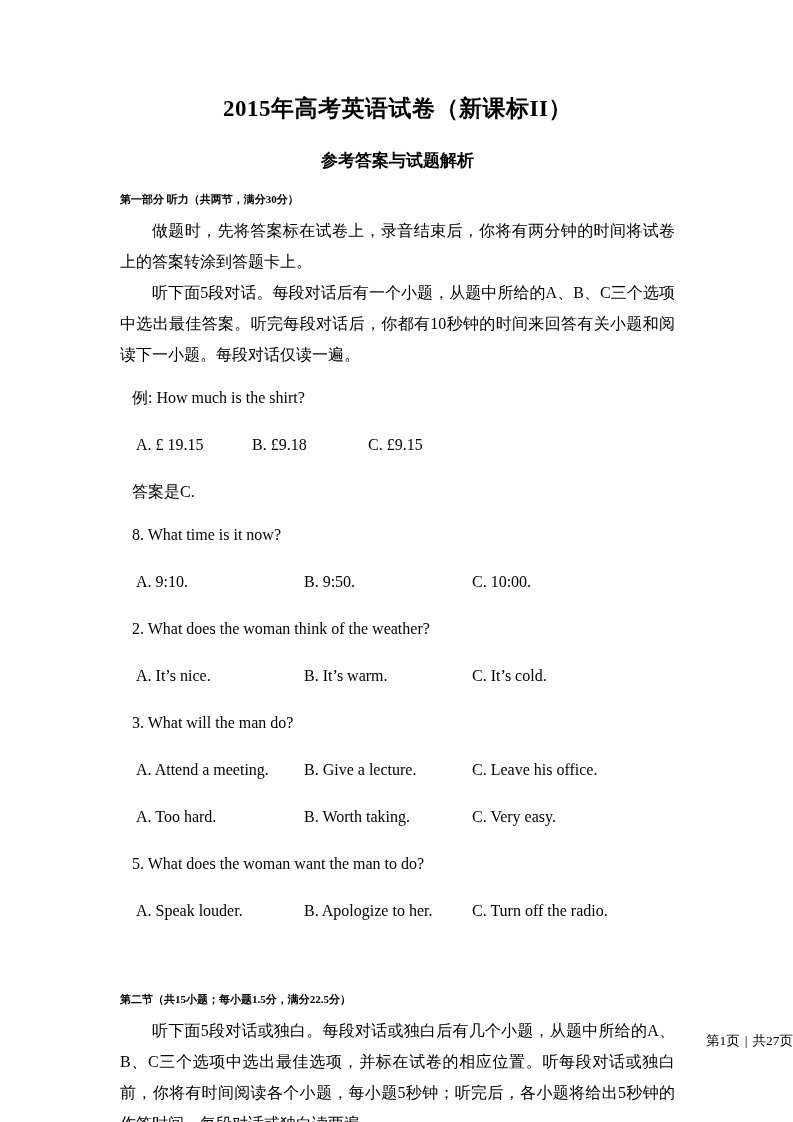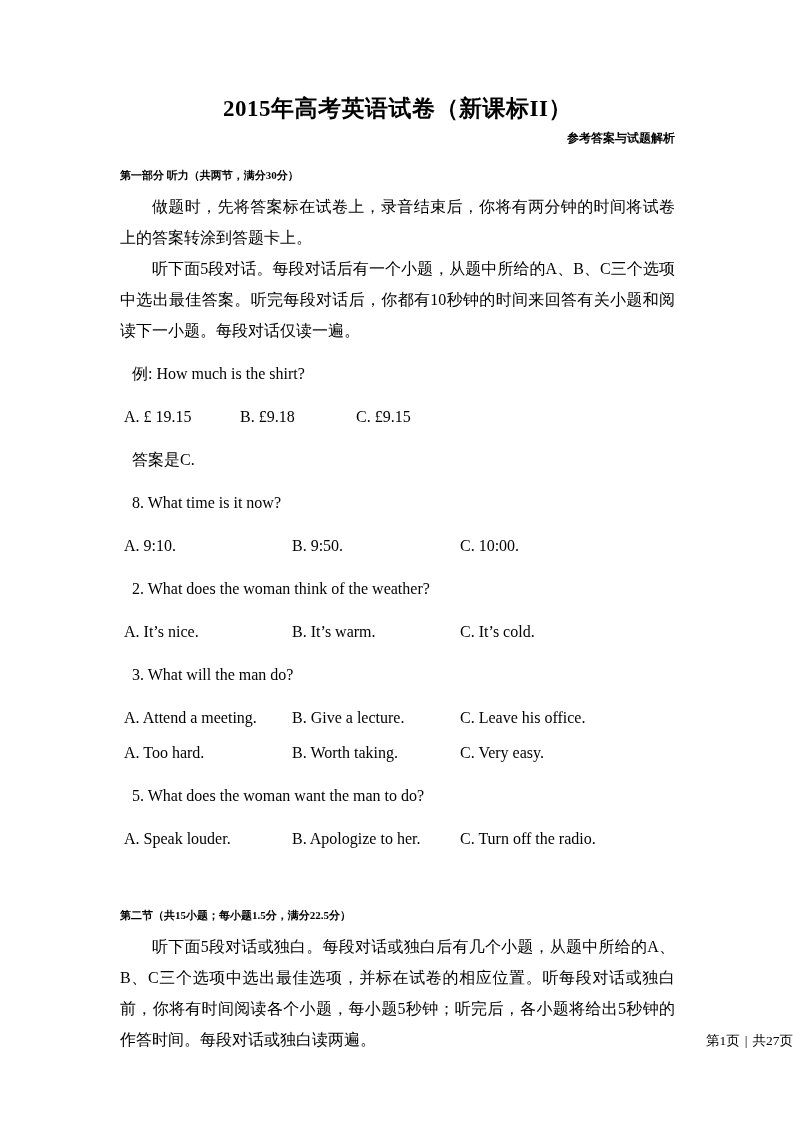--- a/index.html
+++ b/index.html
@@ -18,30 +18,31 @@
   .page {
     box-sizing: border-box;
     width: 793px;
     height: 1122px;
     padding: 93px 118px 0 120px;
   }
   .doc-title {
     font-size: 23px;
     font-weight: bold;
     text-align: center;
-    margin: 0 0 4px 0;
+    margin: 0 0 28px 0;
     line-height: 32px;
     letter-spacing: 0.5px;
   }
   .doc-subtitle {
-    font-size: 12px;
+    font-size: 17px;
     font-weight: bold;
-    text-align: right;
+    text-align: center;
     margin: 0 0 13px 0;
     line-height: 18px;
+    font-family: Liberation Mono, monospace;
   }
   .heading {
     font-size: 11px;
     font-weight: bold;
     margin: 0;
     line-height: 31px;
   }
   .paragraph {
     font-size: 16px;
     margin: 0;
@@ -49,21 +50,21 @@
     text-indent: 2em;
     text-align: justify;
   }
   .line {
     font-size: 16px;
     margin: 12px;
     line-height: 31px;
   }
   .options {
     font-size: 16px;
-    margin: 4px;
+    margin: 16px;
     line-height: 31px;
     white-space: nowrap;
   }
   .options .opt {
     display: inline-block;
     min-width: 168px;
   }
   .options.compact .opt {
     min-width: 116px;
   }

